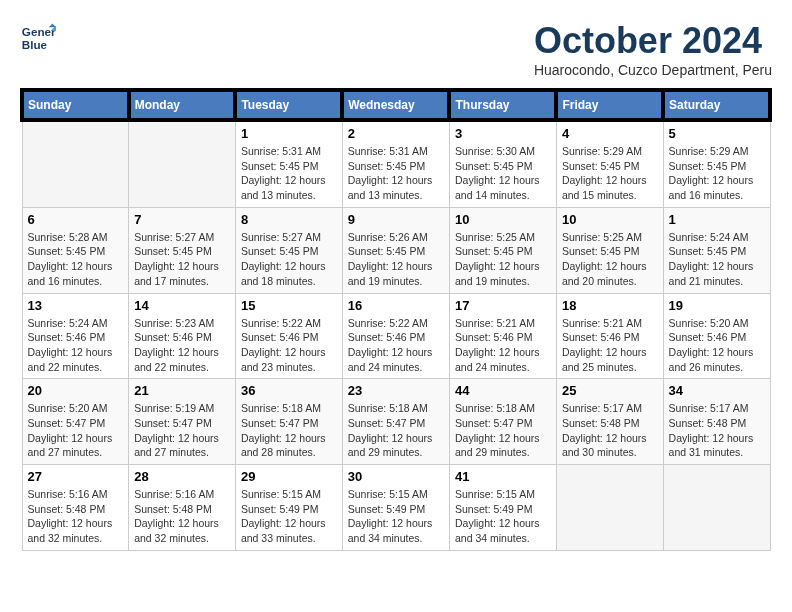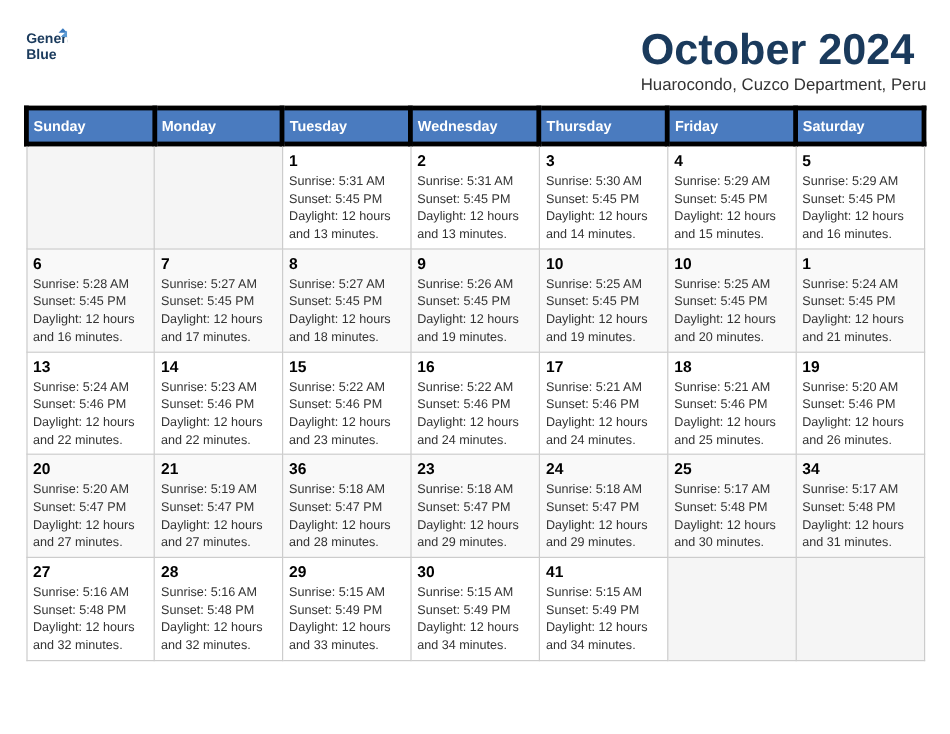--- a/index.html
+++ b/index.html
@@ -211,21 +211,21 @@
         </td>
         <td>
           <div class="day-number">36</div>
           <div class="day-info">Sunrise: 5:18 AM<br>Sunset: 5:47 PM<br>Daylight: 12 hours and 28 minutes.</div>
         </td>
         <td>
           <div class="day-number">23</div>
           <div class="day-info">Sunrise: 5:18 AM<br>Sunset: 5:47 PM<br>Daylight: 12 hours and 29 minutes.</div>
         </td>
         <td>
-          <div class="day-number">24</div>
+          <div class="day-number">44</div>
           <div class="day-info">Sunrise: 5:18 AM<br>Sunset: 5:47 PM<br>Daylight: 12 hours and 29 minutes.</div>
         </td>
         <td>
           <div class="day-number">25</div>
           <div class="day-info">Sunrise: 5:17 AM<br>Sunset: 5:48 PM<br>Daylight: 12 hours and 30 minutes.</div>
         </td>
         <td>
           <div class="day-number">34</div>
           <div class="day-info">Sunrise: 5:17 AM<br>Sunset: 5:48 PM<br>Daylight: 12 hours and 31 minutes.</div>
         </td>

